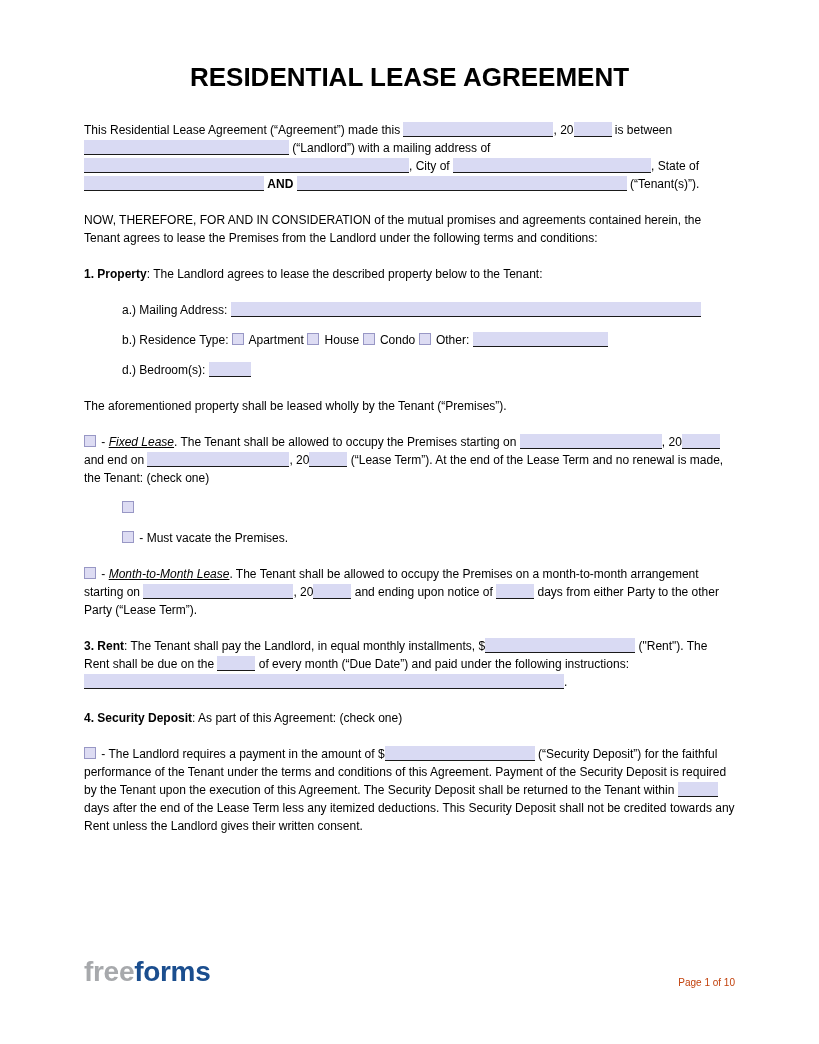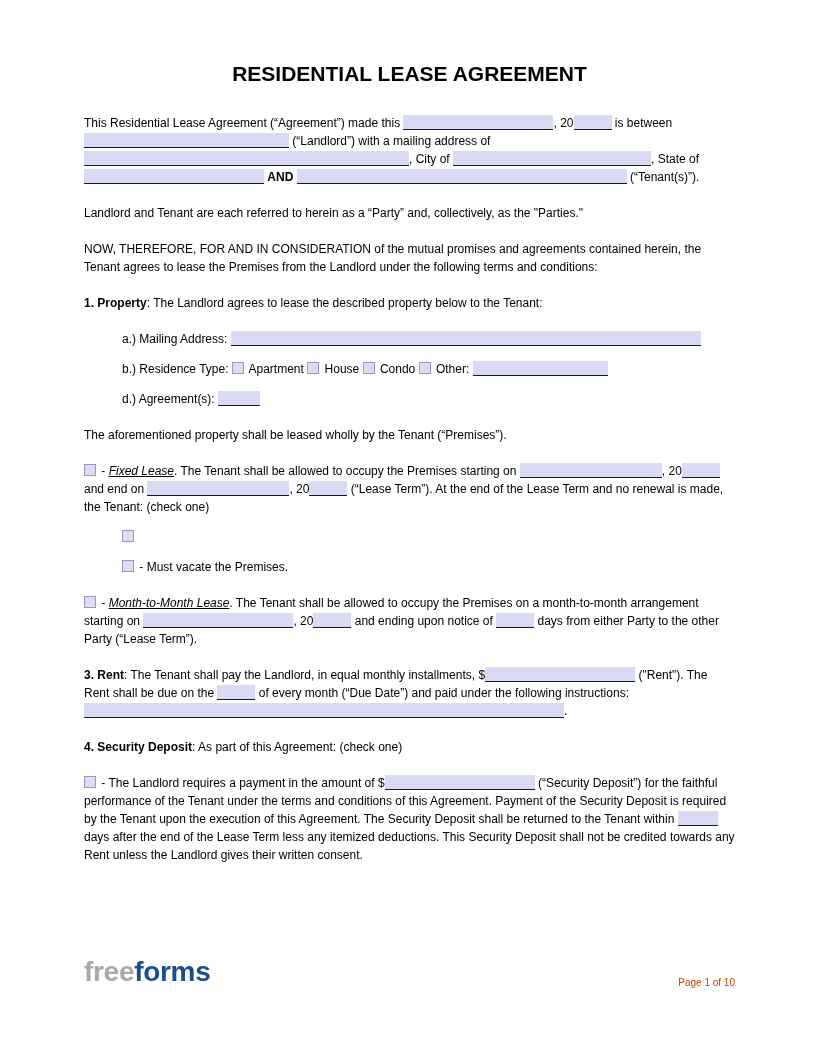--- a/index.html
+++ b/index.html
@@ -11,21 +11,21 @@
   }
   .page {
     position: relative;
     width: 819px; height: 1044px;
     overflow: hidden;
     background: #ffffff;
   }
   .doc-title {
     margin-top: 62px;
     text-align: center;
-    font-size: 21px;
+    font-size: 26px;
     font-weight: bold;
     letter-spacing: 0px;
     color: #000000;
   }
   .content {
     margin: 28px 84px 0 84px;
     width: 651px;
     font-size: 12px;
     line-height: 18px;
   }
@@ -68,26 +68,25 @@
   .page-label { font-size: 10px; color: #c2410c; }
 </style>
 </head>
 <body>
 
 <div class="page">
   <div class="doc-title">RESIDENTIAL LEASE AGREEMENT</div>
 
   <div class="content">
       <div class="block"><span class="">This Residential Lease Agreement (“Agreement”) made this </span><span class="blank" style="width: 150px;"></span><span class="">, 20</span><span class="blank" style="width: 38px;"></span><span class=""> is between </span><span class="blank" style="width: 205px;"></span><span class=""> (“Landlord”) with a mailing address of </span><span class="blank" style="width: 325px;"></span><span class="">, City of </span><span class="blank" style="width: 198px;"></span><span class="">, State of </span><span class="blank" style="width: 180px;"></span><span class=""> </span><span class="b">AND</span><span class=""> </span><span class="blank" style="width: 330px;"></span><span class=""> (“Tenant(s)”).</span></div>
-      <div class="block"><span class="">Landlord and Tenant are each referred to herein as a “Party” and, collectively, as the "Parties."</span></div>
       <div class="block"><span class="">NOW, THEREFORE, FOR AND IN CONSIDERATION of the mutual promises and agreements contained herein, the Tenant agrees to lease the Premises from the Landlord under the following terms and conditions:</span></div>
       <div class="block"><span class="b">1. Property</span><span class="">: The Landlord agrees to lease the described property below to the Tenant:</span></div>
       <div class="block indent"><span class="">a.) Mailing Address: </span><span class="blank" style="width: 470px;"></span></div>
       <div class="block indent tight"><span class="">b.) Residence Type: </span><span class="checkbox"></span><span class=""> Apartment </span><span class="checkbox"></span><span class=""> House </span><span class="checkbox"></span><span class=""> Condo </span><span class="checkbox"></span><span class=""> Other: </span><span class="blank" style="width: 135px;"></span></div>
-      <div class="block indent tight"><span class="">d.) Agreement(s): </span><span class="blank" style="width: 42px;"></span></div>
+      <div class="block indent tight"><span class="">d.) Bedroom(s): </span><span class="blank" style="width: 42px;"></span></div>
       <div class="block"><span class="">The aforementioned property shall be leased wholly by the Tenant (“Premises”).</span></div>
       <div class="block"><span class="checkbox"></span><span class=""> - </span><span class="iu">Fixed Lease</span><span class="">. The Tenant shall be allowed to occupy the Premises starting on </span><span class="blank" style="width: 142px;"></span><span class="">, 20</span><span class="blank" style="width: 38px;"></span><span class=""> and end on </span><span class="blank" style="width: 142px;"></span><span class="">, 20</span><span class="blank" style="width: 38px;"></span><span class=""> (“Lease Term”). At the end of the Lease Term and no renewal is made, the Tenant: (check one)</span></div>
       <div class="block indent tight"><span class="checkbox"></span></div>
       <div class="block indent tight"><span class="checkbox"></span><span class=""> - Must vacate the Premises.</span></div>
       <div class="block"><span class="checkbox"></span><span class=""> - </span><span class="iu">Month-to-Month Lease</span><span class="">. The Tenant shall be allowed to occupy the Premises on a month-to-month arrangement starting on </span><span class="blank" style="width: 150px;"></span><span class="">, 20</span><span class="blank" style="width: 38px;"></span><span class=""> and ending upon notice of </span><span class="blank" style="width: 38px;"></span><span class=""> days from either Party to the other Party (“Lease Term”).</span></div>
       <div class="block"><span class="b">3. Rent</span><span class="">: The Tenant shall pay the Landlord, in equal monthly installments, $</span><span class="blank" style="width: 150px;"></span><span class=""> ("Rent"). The Rent shall be due on the </span><span class="blank" style="width: 38px;"></span><span class=""> of every month (“Due Date”) and paid under the following instructions: </span><span class="blank" style="width: 480px;"></span><span class="">.</span></div>
       <div class="block"><span class="b">4. Security Deposit</span><span class="">: As part of this Agreement: (check one)</span></div>
       <div class="block"><span class="checkbox"></span><span class=""> - The Landlord requires a payment in the amount of $</span><span class="blank" style="width: 150px;"></span><span class=""> (“Security Deposit”) for the faithful performance of the Tenant under the terms and conditions of this Agreement. Payment of the Security Deposit is required by the Tenant upon the execution of this Agreement. The Security Deposit shall be returned to the Tenant within </span><span class="blank" style="width: 40px;"></span><span class=""> days after the end of the Lease Term less any itemized deductions. This Security Deposit shall not be credited towards any Rent unless the Landlord gives their written consent.</span></div>
     </div>
 

